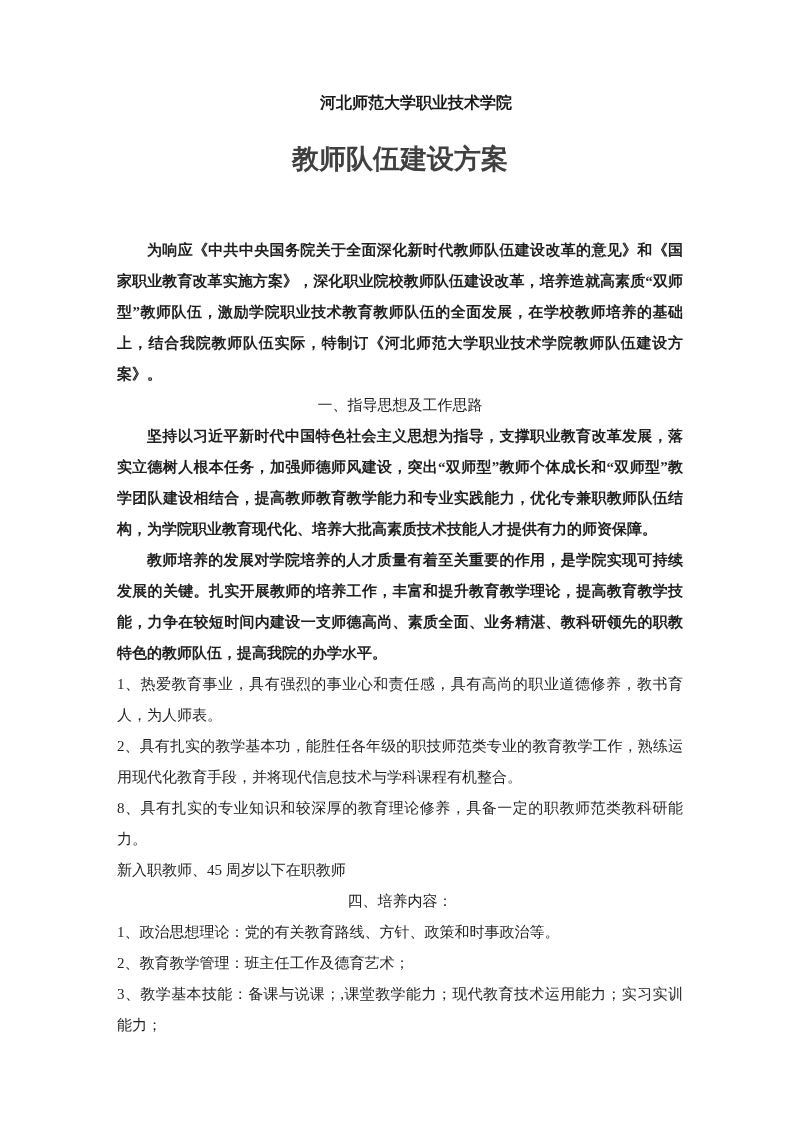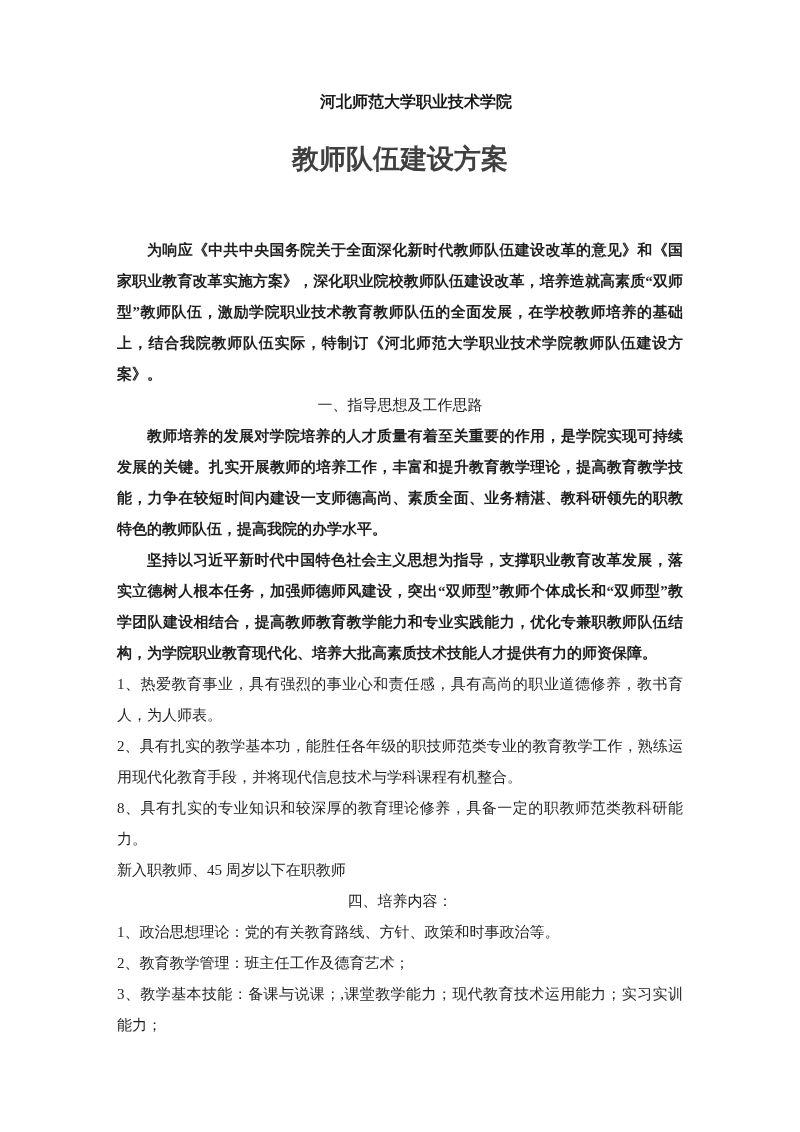--- a/index.html
+++ b/index.html
@@ -12,21 +12,21 @@
     width: 800px;
     height: 1132px;
     background: #ffffff;
     color: #1a1a1a;
     overflow: hidden;
     box-sizing: border-box;
     padding-top: 91px;
   }
   .doc-header {
     text-align: center;
-    font-family: Liberation Mono, monospace;
+    font-family: Liberation Sans, sans-serif;
     font-weight: bold;
     font-size: 16px;
     line-height: 24px;
     color: #1a1a1a;
     padding-left: 32px;
   }
   .doc-title {
     margin: 23px 0 0 0;
     text-align: center;
     font-family: "Liberation Sans", "DejaVu Sans", sans-serif;
@@ -60,22 +60,22 @@
 <body>
 
 <div class="page">
   <div class="doc-header">河北师范大学职业技术学院</div>
 
   <h1 class="doc-title">教师队伍建设方案</h1>
 
   <div class="doc-body">
     <p class="para indent">为响应《中共中央国务院关于全面深化新时代教师队伍建设改革的意见》和《国家职业教育改革实施方案》，深化职业院校教师队伍建设改革，培养造就高素质“双师型”教师队伍，激励学院职业技术教育教师队伍的全面发展，在学校教师培养的基础上，结合我院教师队伍实际，特制订《河北师范大学职业技术学院教师队伍建设方案》。</p>
     <p class="heading">一、指导思想及工作思路</p>
+    <p class="para indent">坚持以习近平新时代中国特色社会主义思想为指导，支撑职业教育改革发展，落实立德树人根本任务，加强师德师风建设，突出“双师型”教师个体成长和“双师型”教学团队建设相结合，提高教师教育教学能力和专业实践能力，优化专兼职教师队伍结构，为学院职业教育现代化、培养大批高素质技术技能人才提供有力的师资保障。</p>
     <p class="para indent">教师培养的发展对学院培养的人才质量有着至关重要的作用，是学院实现可持续发展的关键。扎实开展教师的培养工作，丰富和提升教育教学理论，提高教育教学技能，力争在较短时间内建设一支师德高尚、素质全面、业务精湛、教科研领先的职教特色的教师队伍，提高我院的办学水平。</p>
-    <p class="para indent">坚持以习近平新时代中国特色社会主义思想为指导，支撑职业教育改革发展，落实立德树人根本任务，加强师德师风建设，突出“双师型”教师个体成长和“双师型”教学团队建设相结合，提高教师教育教学能力和专业实践能力，优化专兼职教师队伍结构，为学院职业教育现代化、培养大批高素质技术技能人才提供有力的师资保障。</p>
     <p class="para">1、热爱教育事业，具有强烈的事业心和责任感，具有高尚的职业道德修养，教书育人，为人师表。</p>
     <p class="para">2、具有扎实的教学基本功，能胜任各年级的职技师范类专业的教育教学工作，熟练运用现代化教育手段，并将现代信息技术与学科课程有机整合。</p>
     <p class="para">8、具有扎实的专业知识和较深厚的教育理论修养，具备一定的职教师范类教科研能力。</p>
     <p class="para">新入职教师、45 周岁以下在职教师</p>
     <p class="heading">四、培养内容：</p>
     <p class="para">1、政治思想理论：党的有关教育路线、方针、政策和时事政治等。</p>
     <p class="para">2、教育教学管理：班主任工作及德育艺术；</p>
     <p class="para">3、教学基本技能：备课与说课；,课堂教学能力；现代教育技术运用能力；实习实训能力；</p>
   </div>
 </div>

